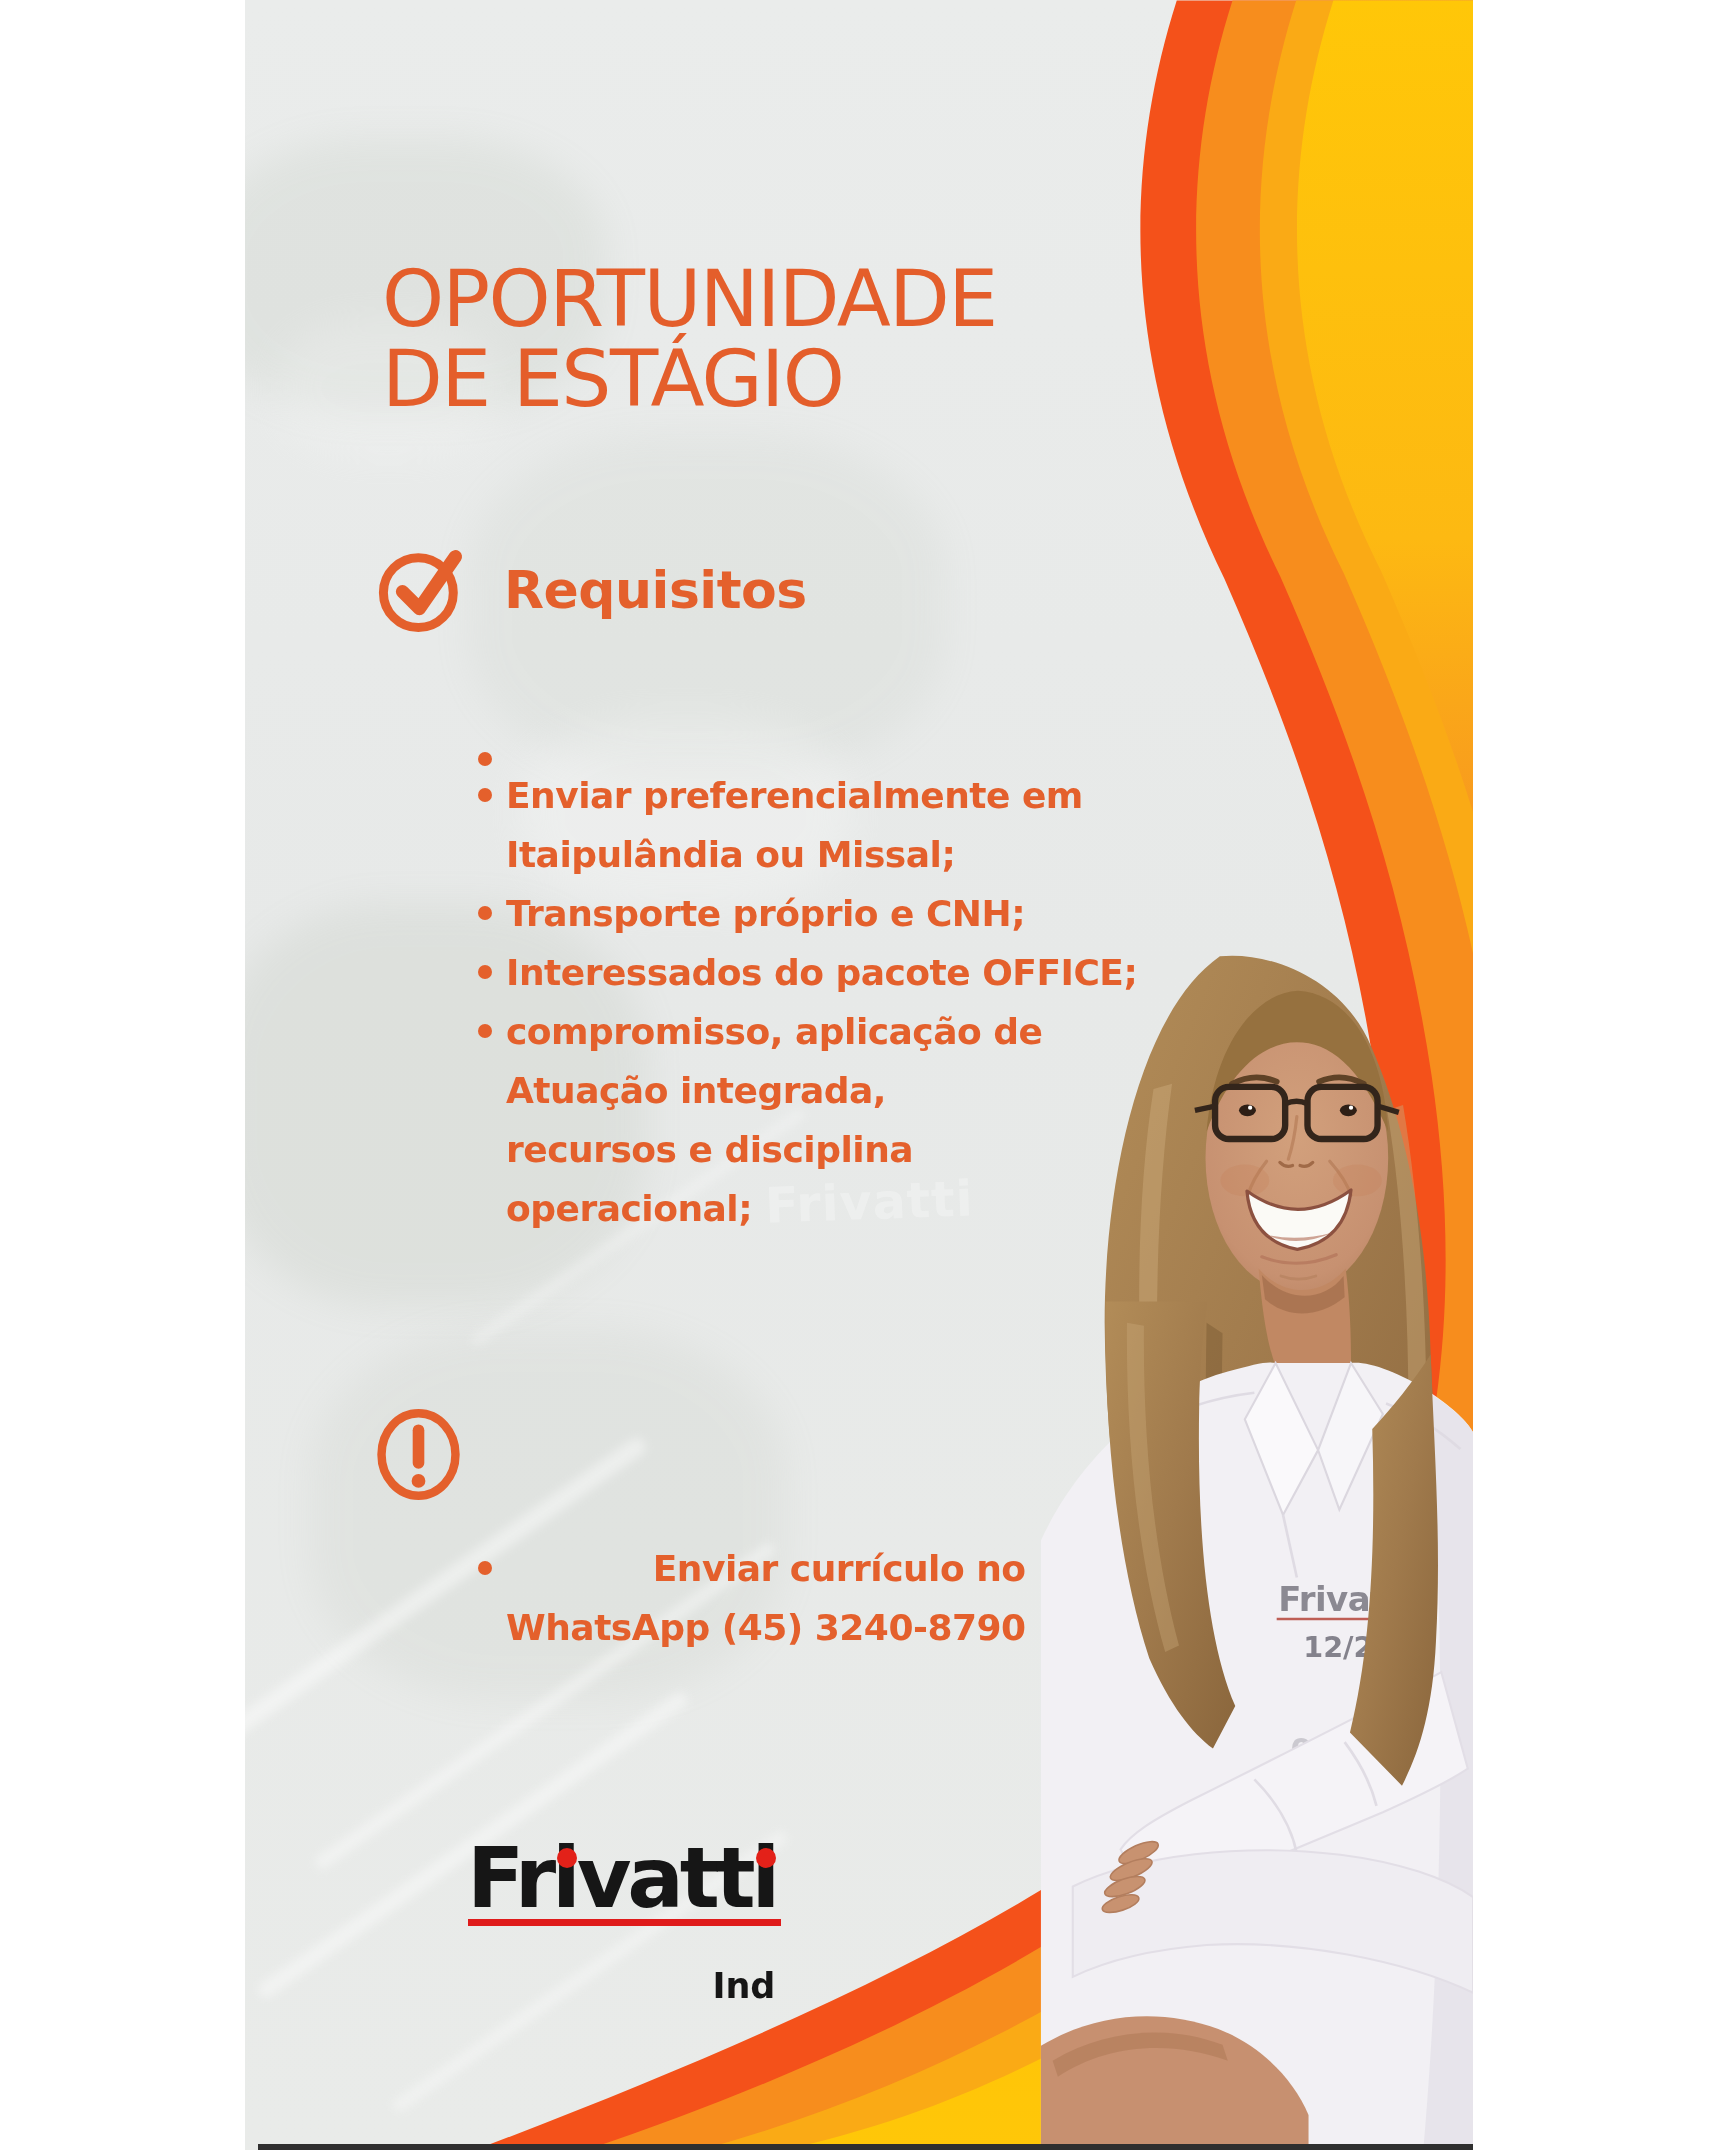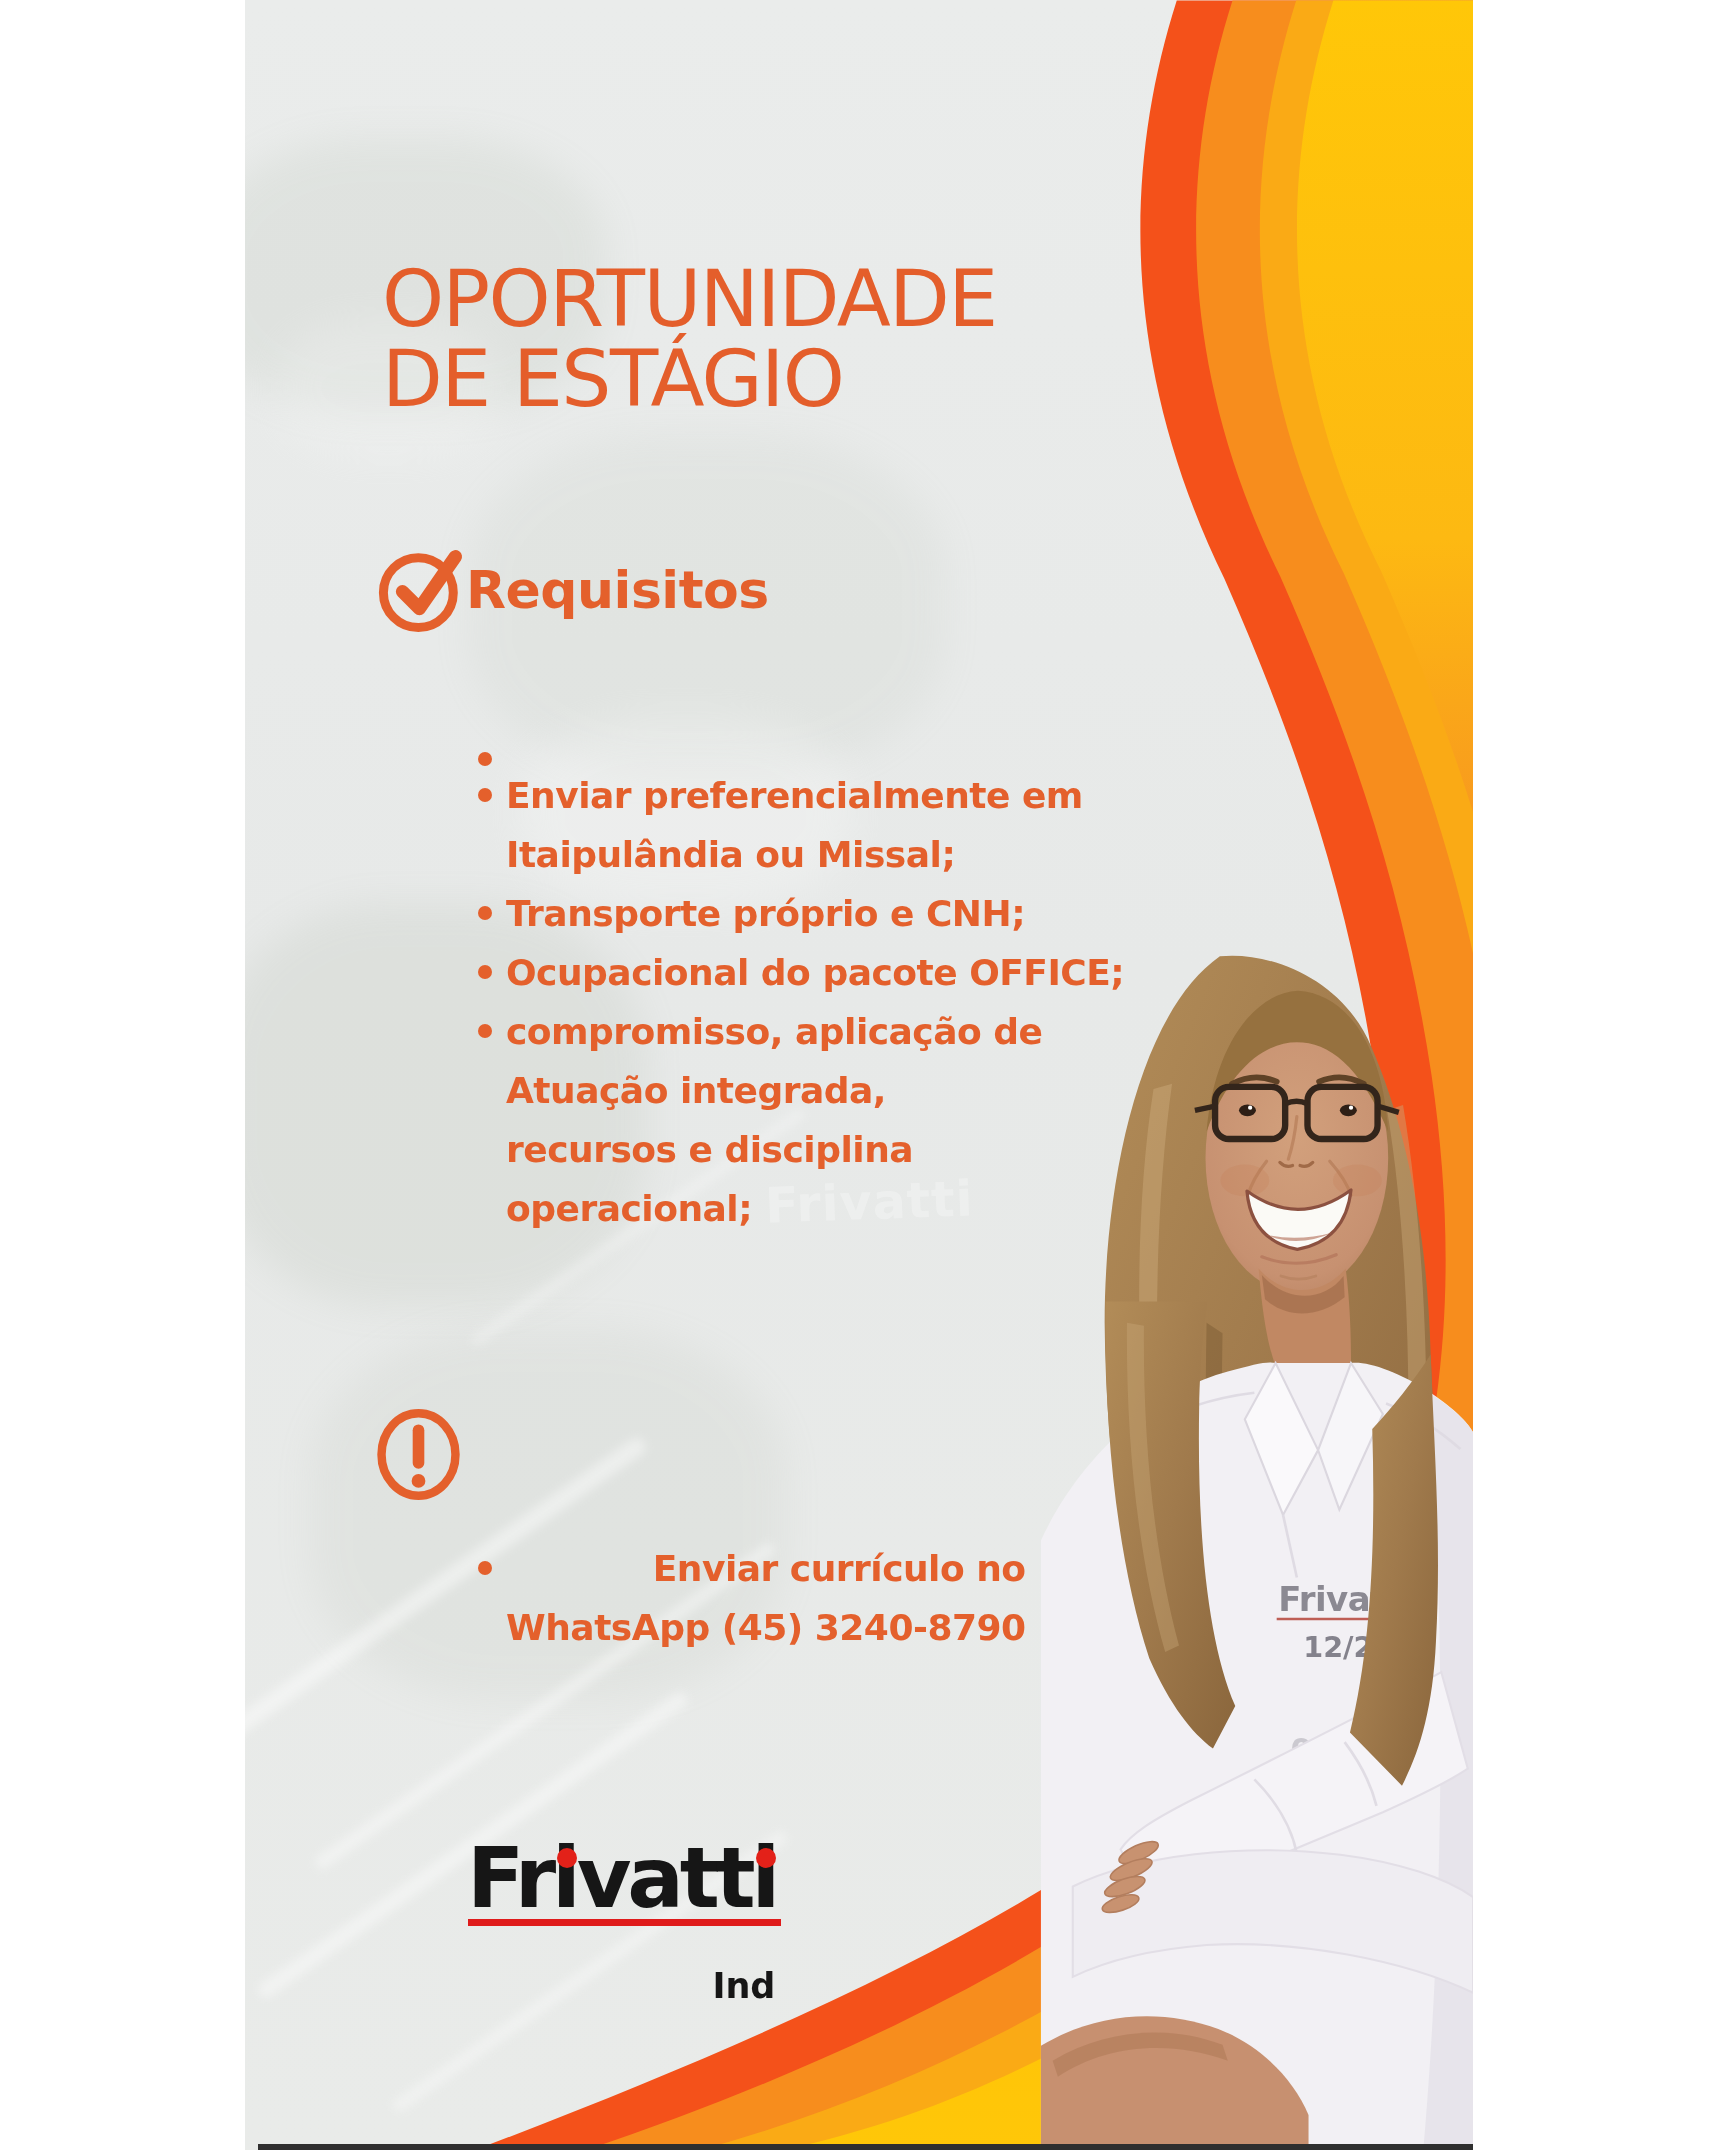--- a/index.html
+++ b/index.html
@@ -18,21 +18,21 @@
   .s1{left:-74px;top:1582px;width:520px;height:18px;opacity:.42;}
   .s2{left:21px;top:1699px;width:558px;height:14px;opacity:.38;}
   .s3{left:-32px;top:1837px;width:520px;height:16px;opacity:.40;}
   .s4{left:106px;top:1965px;width:478px;height:12.7px;opacity:.34;}
   .s5{left:191px;top:1221px;width:404px;height:11.7px;opacity:.25;}
   .bg-watermark{position:absolute;left:520px;top:1174px;font-size:49px;font-weight:bold;color:#ffffff;opacity:.28;transform:rotate(-2deg);letter-spacing:1.1px;}
   
   .waves{position:absolute;left:0;top:0;width:1228px;height:2151px;}
   
   .title{position:absolute;left:137px;top:259px;font-size:79px;line-height:80px;font-weight:normal;color:#E45E2B;letter-spacing:-1.6px;white-space:nowrap;}
-  .heading-row{position:absolute;display:flex;align-items:center;}
+  .heading-row{position:absolute;display:flex;align-items:center;gap:38px;}
   .hr-req{left:131px;top:545px;}
   .hr-int{left:127px;top:1408px;}
   .heading-row h2{margin:0;font-size:52px;font-weight:bold;color:#E4602C;letter-spacing:-0.5px;white-space:nowrap;}
   .icon-svg{display:block;}
   .blist{position:absolute;left:233px;width:828px;}
   .l-req{top:730px;}
   .l-int{top:1539px;text-align:right;}
   .bitem{display:flex;align-items:flex-start;}
   .bdot{width:14px;height:14px;border-radius:50%;background:#E4602C;margin:22px 14px 0 0;flex:0 0 auto;}
   .blines{display:flex;flex-direction:column;}
@@ -247,21 +247,21 @@
       </div>
       <div class="bitem">
         <div class="bdot"></div>
         <div class="blines">
           <div class="bline">Transporte próprio e CNH;</div>
         </div>
       </div>
       <div class="bitem">
         <div class="bdot"></div>
         <div class="blines">
-          <div class="bline">Ocupacional do pacote OFFICE;</div>
+          <div class="bline">Interessados do pacote OFFICE;</div>
         </div>
       </div>
       <div class="bitem">
         <div class="bdot"></div>
         <div class="blines">
           <div class="bline">compromisso, aplicação de</div>
           <div class="bline">Atuação integrada,</div>
           <div class="bline">recursos e disciplina</div>
           <div class="bline">operacional;</div>
         </div>

